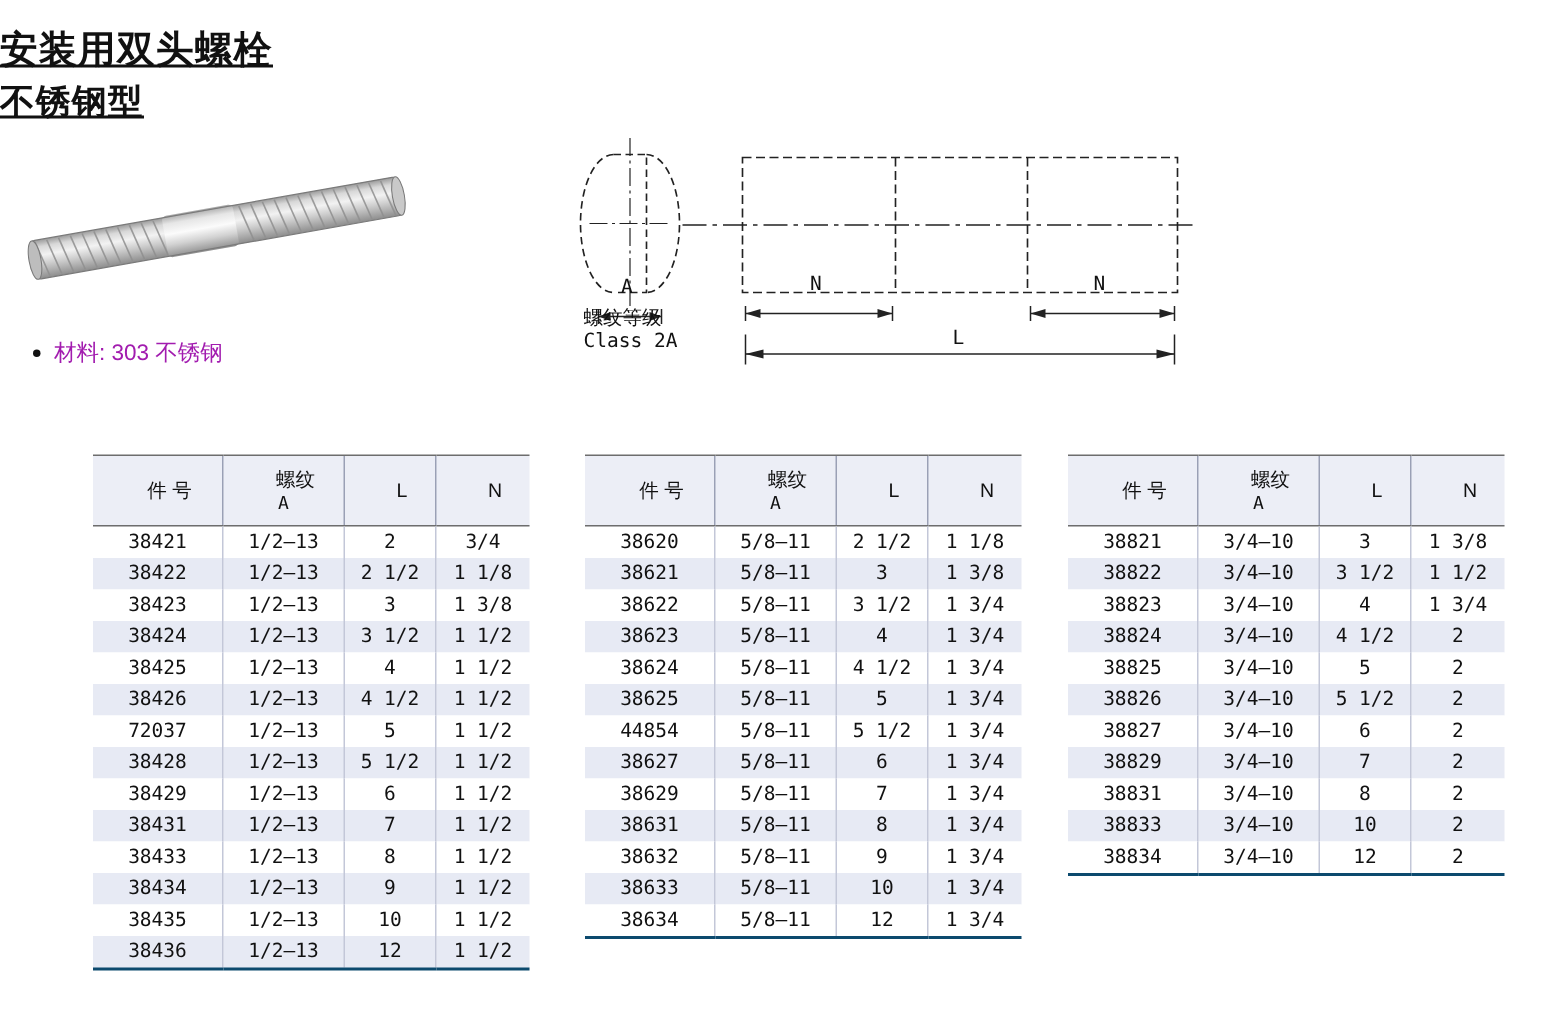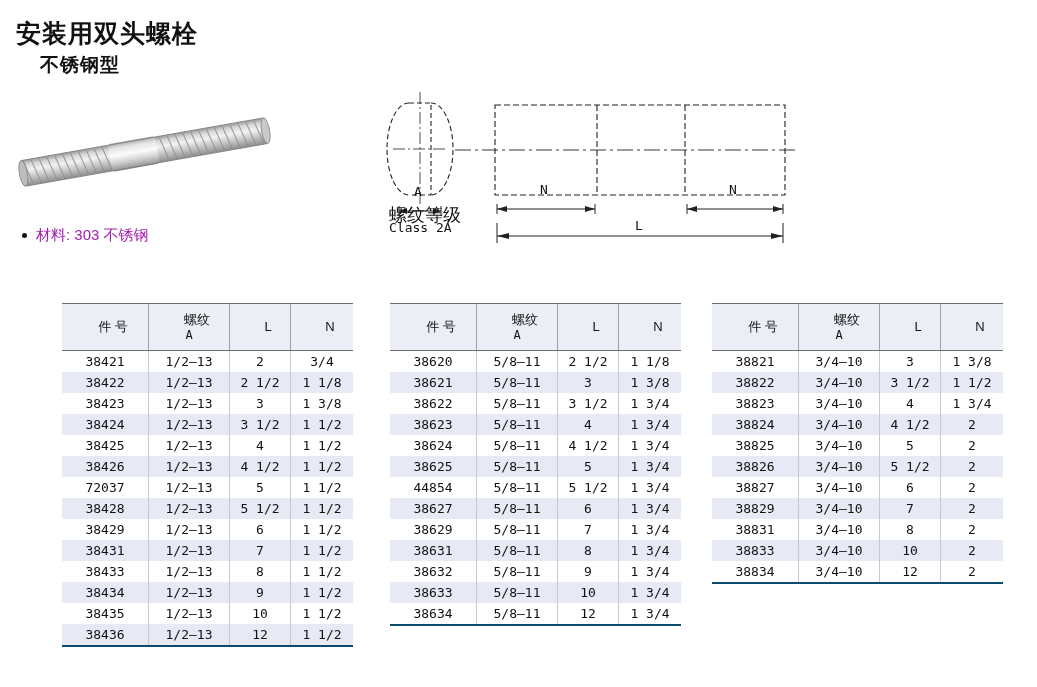--- a/index.html
+++ b/index.html
@@ -17,38 +17,38 @@
   }
   .page {
     position: absolute;
     left: 0; top: 0;
     width: 1037px;
     height: 687px;
   }
   
   .title-block {
     position: absolute;
-    left: 16px;
+    left: 0;
     top: 18px;
+    text-decoration: underline;
   }
   .title-main {
     font-size: 25px;
     font-weight: bold;
     letter-spacing: 1px;
     color: #111;
     line-height: 1.2;
   }
   .title-sub {
-    font-size: 19px;
+    font-size: 23px;
     font-weight: bold;
     letter-spacing: 1px;
     color: #111;
     margin-top: 6px;
     line-height: 1.2;
-    margin-left: 24px;
   }
   
   .photo {
     position: absolute;
     left: 10px;
     top: 105px;
     width: 270px;
     height: 90px;
   }
   .bolt-svg { display:block; }
@@ -79,21 +79,21 @@
     height: 180px;
   }
   .drawing-label {
     position: absolute;
     font-family: "DejaVu Sans Mono", monospace;
     font-size: 13px;
     color: #111;
   }
   .cn-label {
     font-family: "Liberation Sans", sans-serif;
-    font-size: 18px;
+    font-size: 13px;
   }
   
   .tables {
     position: absolute;
     left: 0;
     top: 300px;
     width: 1037px;
   }
   table.spec {
     position: absolute;

